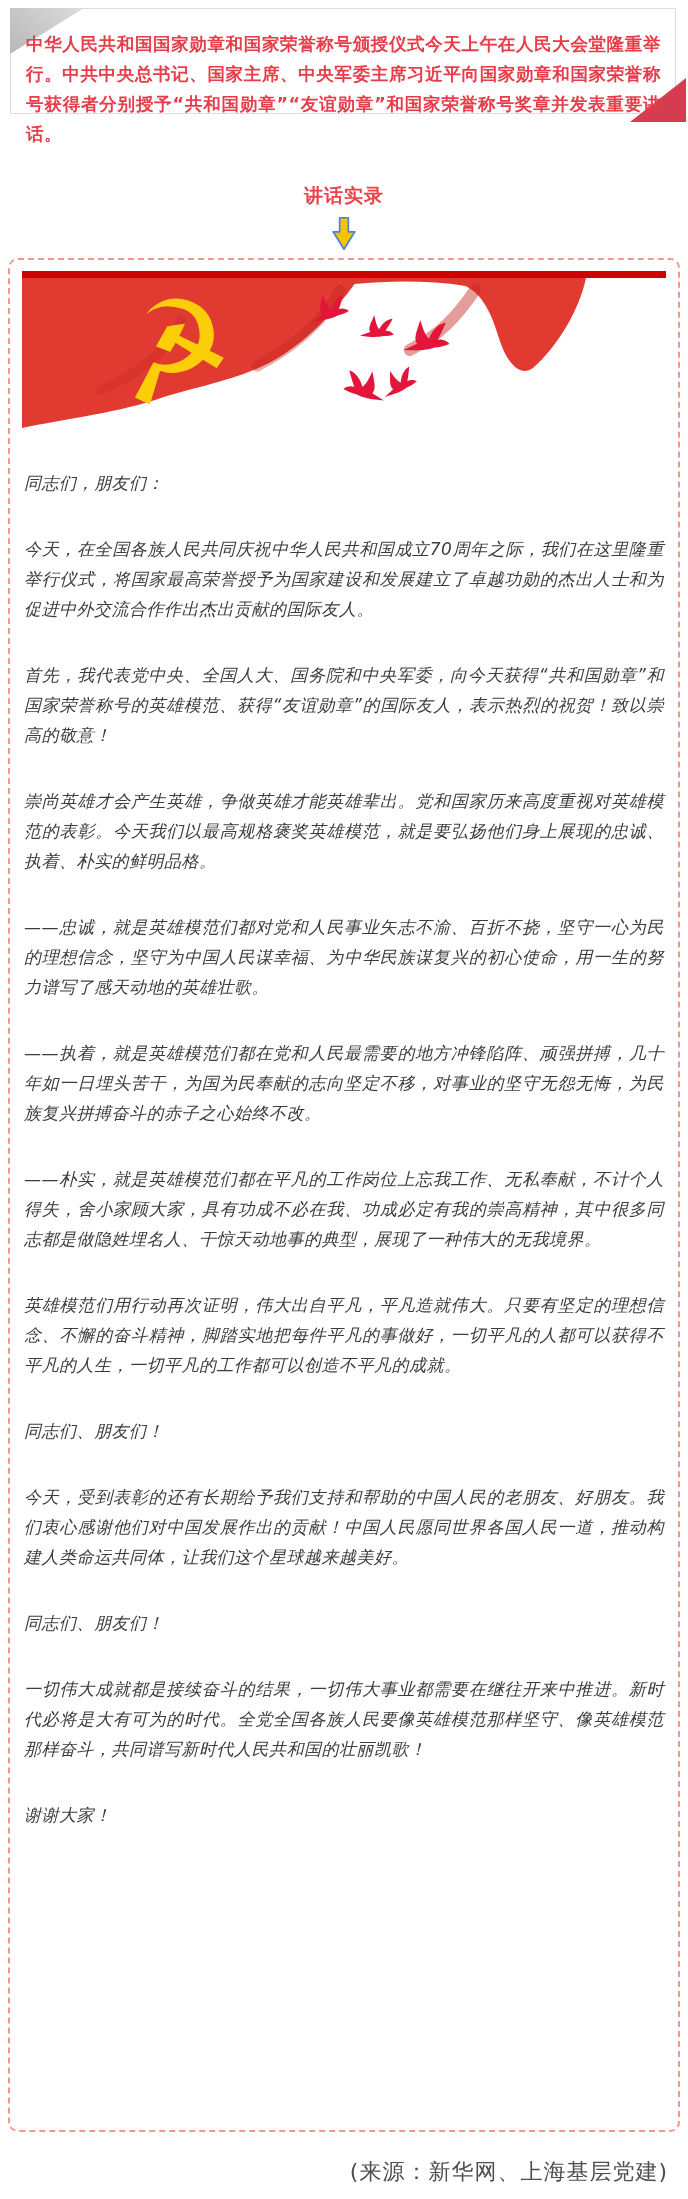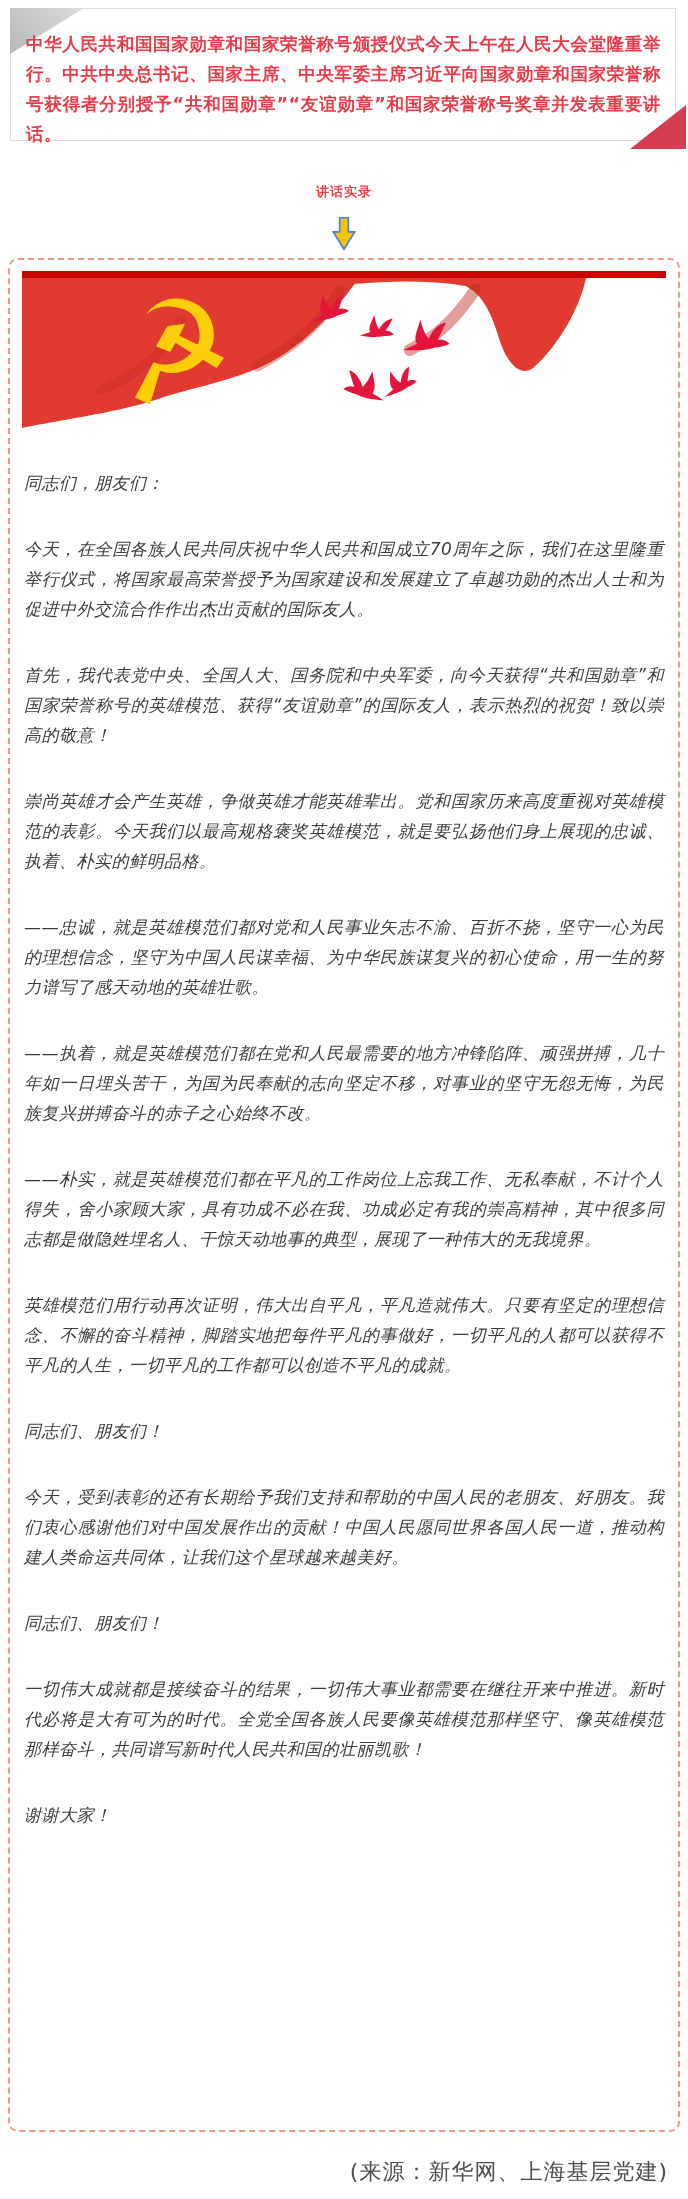--- a/index.html
+++ b/index.html
@@ -4,21 +4,21 @@
 <style>
   * { margin:0; padding:0; box-sizing:border-box; }
   html,body { background:#ffffff; }
   body {
     width:688px; height:2199px; position:relative; overflow:hidden;
     font-family:"DejaVu Sans","Liberation Sans",sans-serif;
   }
 
   
   .quote-box {
-    position:absolute; left:10px; top:8px; width:666px; height:133px;
+    position:absolute; left:10px; top:8px; width:666px; height:106px;
     background:#ffffff; border:1px solid #dedede;
   }
   .fold-corner {
     position:absolute; left:-1px; top:-1px; width:74px; height:46px;
     background:linear-gradient(225deg,#dcdcdc,#b8b8b8);
     clip-path:polygon(0 0,100% 0,0 100%);
   }
   .red-corner {
     position:absolute; right:-11px; bottom:-9px; width:56px; height:44px;
     background:#d63c50;
@@ -26,21 +26,21 @@
   }
   .quote-text {
     position:absolute; left:15px; right:14px; top:20px;
     font-size:17.5px; line-height:30px; font-weight:bold;
     color:#e73c49; text-align:justify; letter-spacing:0.5px;
   }
 
   
   .section-title {
     position:absolute; top:183px; left:0; width:100%;
-    text-align:center; font-size:13px; font-weight:bold; color:#ee4049;
+    text-align:center; font-size:19px; font-weight:bold; color:#ee4049;
     letter-spacing:1px;
   }
   .down-arrow {
     position:absolute; top:215px; left:50%; transform:translateX(-50%);
     width:26px; height:38px;
   }
 
   
   .content-box {
     position:absolute; left:8px; top:258px; width:672px; height:1874px;

